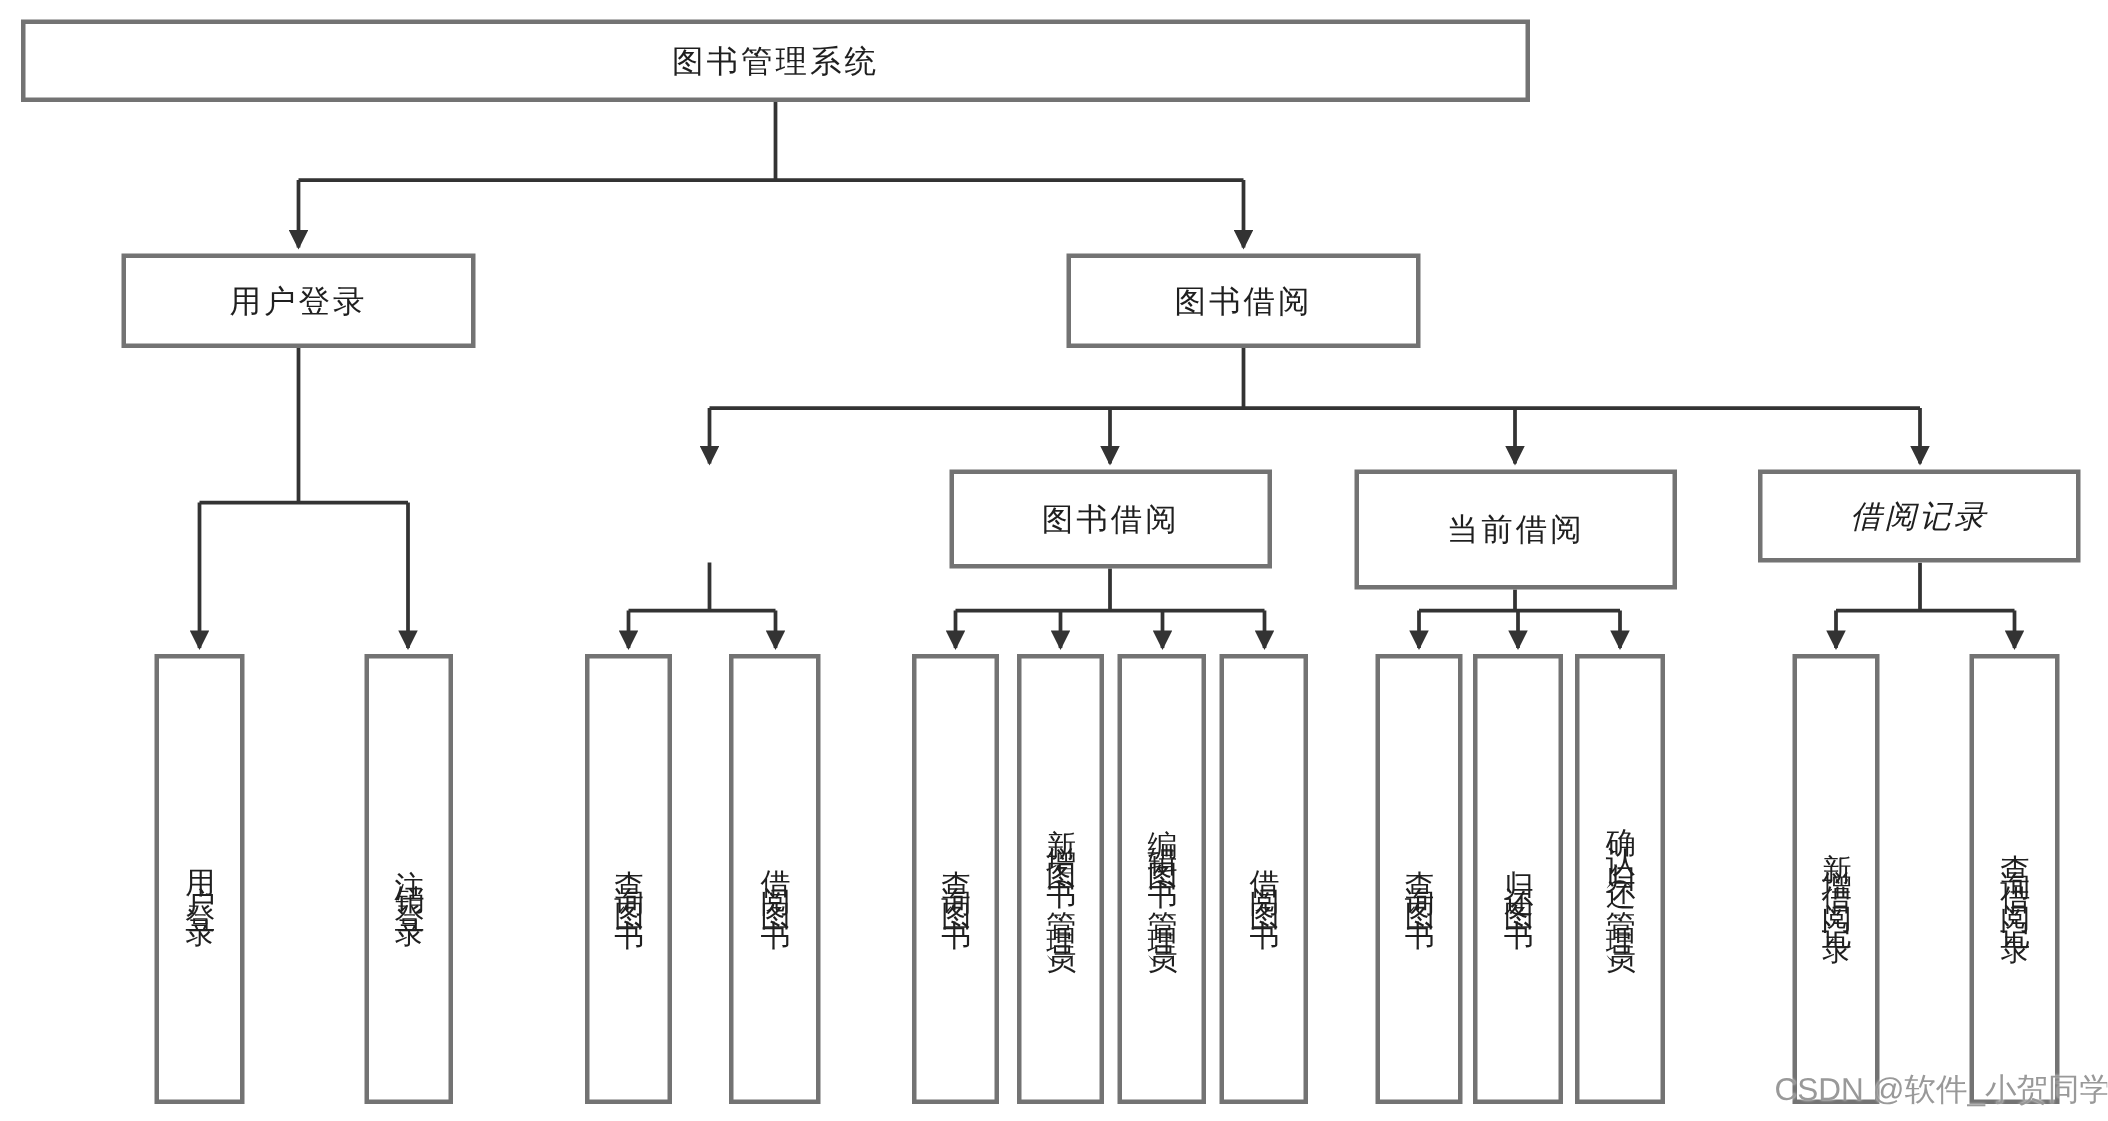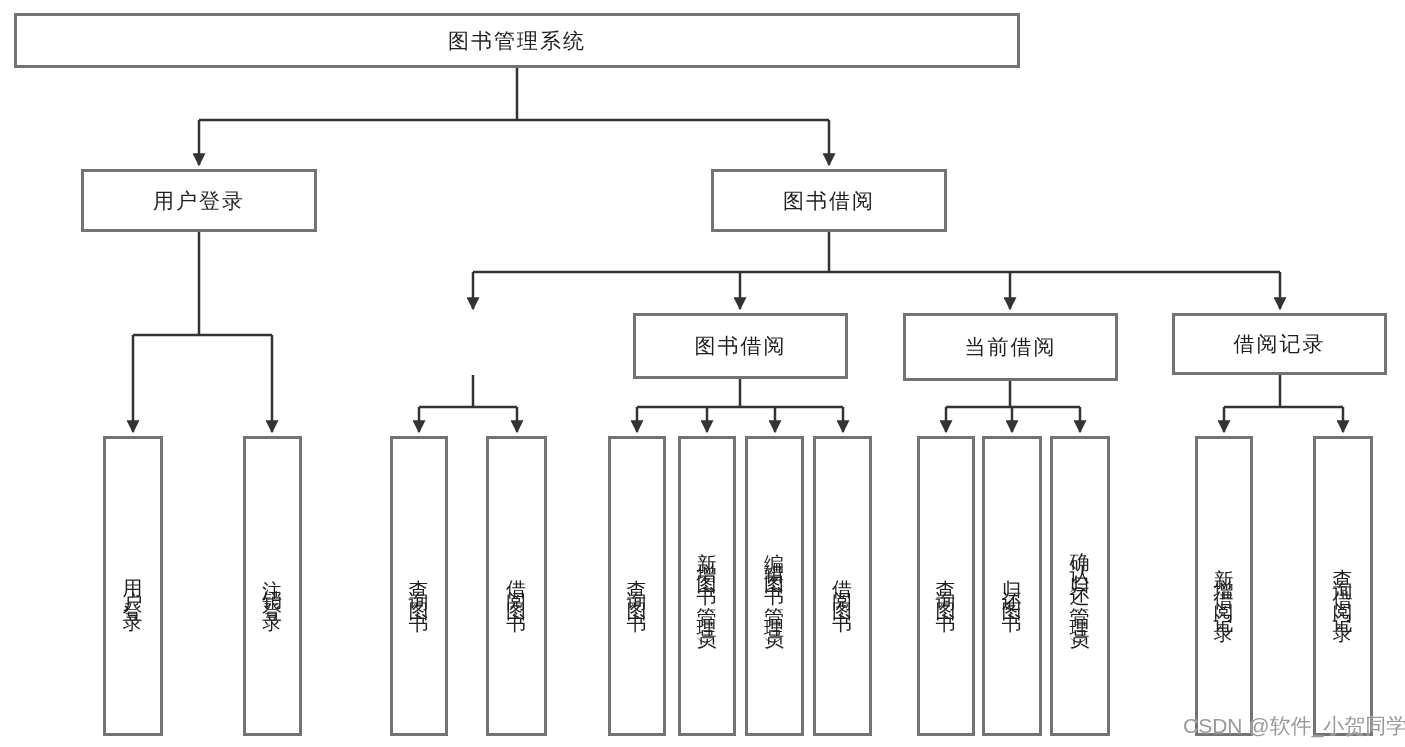--- a/index.html
+++ b/index.html
@@ -113,24 +113,24 @@
   <div class="node hnode" style="left:81px; top:169px; width:236px; height:63px;">
     <span>用户登录</span>
   </div>
   <div class="node hnode" style="left:711px; top:169px; width:236px; height:63px;">
     <span>图书借阅</span>
   </div>
 
   <div class="node hnode" style="left:633px; top:313px; width:215px; height:66px;">
     <span>图书借阅</span>
   </div>
-  <div class="node hnode" style="left:903px; top:313px; width:215px; height:68px;">
+  <div class="node hnode" style="left:903px; top:313px; width:215px; height:80px;">
     <span>当前借阅</span>
   </div>
-  <div class="node hnode" style="left:1172px; top:313px; width:215px; height:62px;">
+  <div class="node hnode" style="left:1172px; top:313px; width:215px; height:62px;font-style:italic;">
     <span>借阅记录</span>
   </div>
 
   <div class="node leaf" style="left:103px; top:436px; width:60px; height:300px;">
     <span class="vlabel">用户登录</span>
   </div>
   <div class="node leaf" style="left:243px; top:436px; width:59px; height:300px;">
     <span class="vlabel">注销登录</span>
   </div>
   <div class="node leaf" style="left:390px; top:436px; width:58px; height:300px;">

